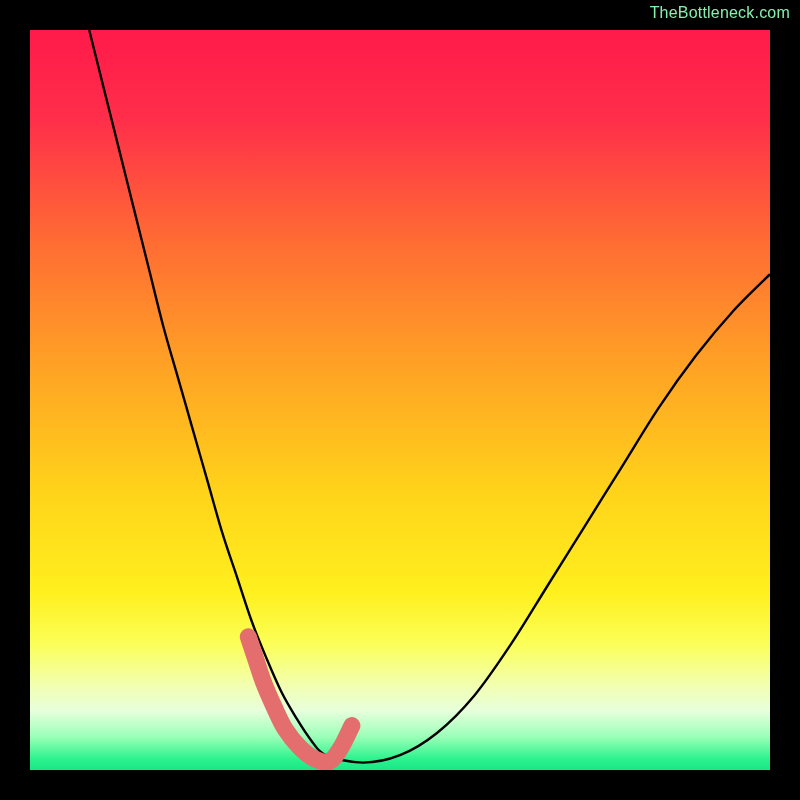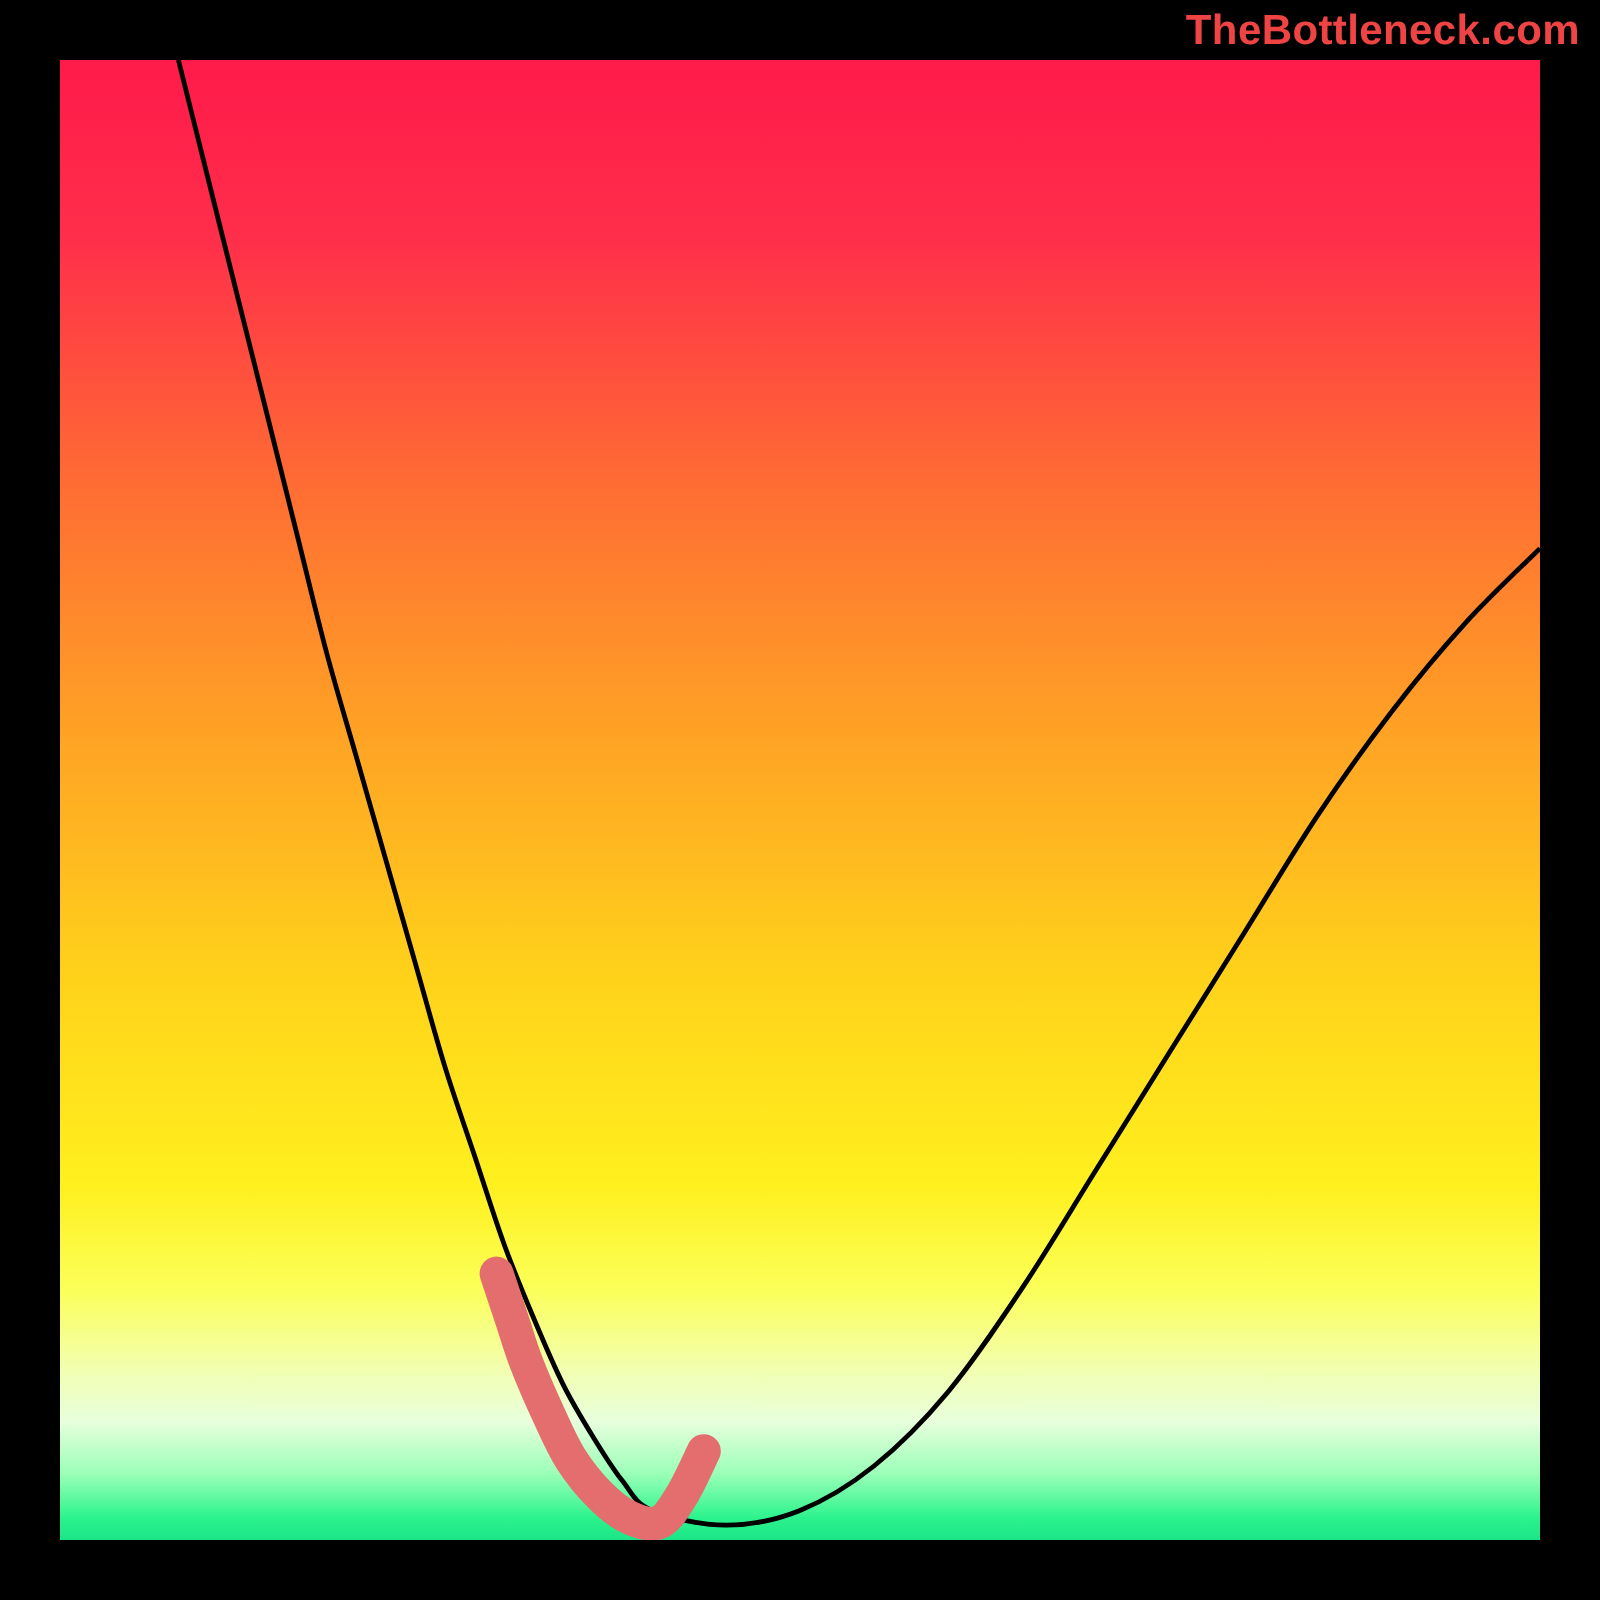--- a/index.html
+++ b/index.html
@@ -14,23 +14,23 @@
   .frame {
     position: absolute;
     left: 0; top: 0;
     width: 800px; height: 800px;
     background: #000;
   }
   .watermark {
     position: absolute;
     top: 4px;
     right: 10px;
-    color: #ef4444;
-    font-size: 21px;
-    font-weight: 700;
+    color: #86efac;
+    font-size: 16px;
+    font-weight: 400;
     letter-spacing: 0.2px;
   }
   .plot-gradient {
     position: absolute;
     left: 30px;
     top: 30px;
     width: 740px;
     height: 740px;
   }
   .curve {

